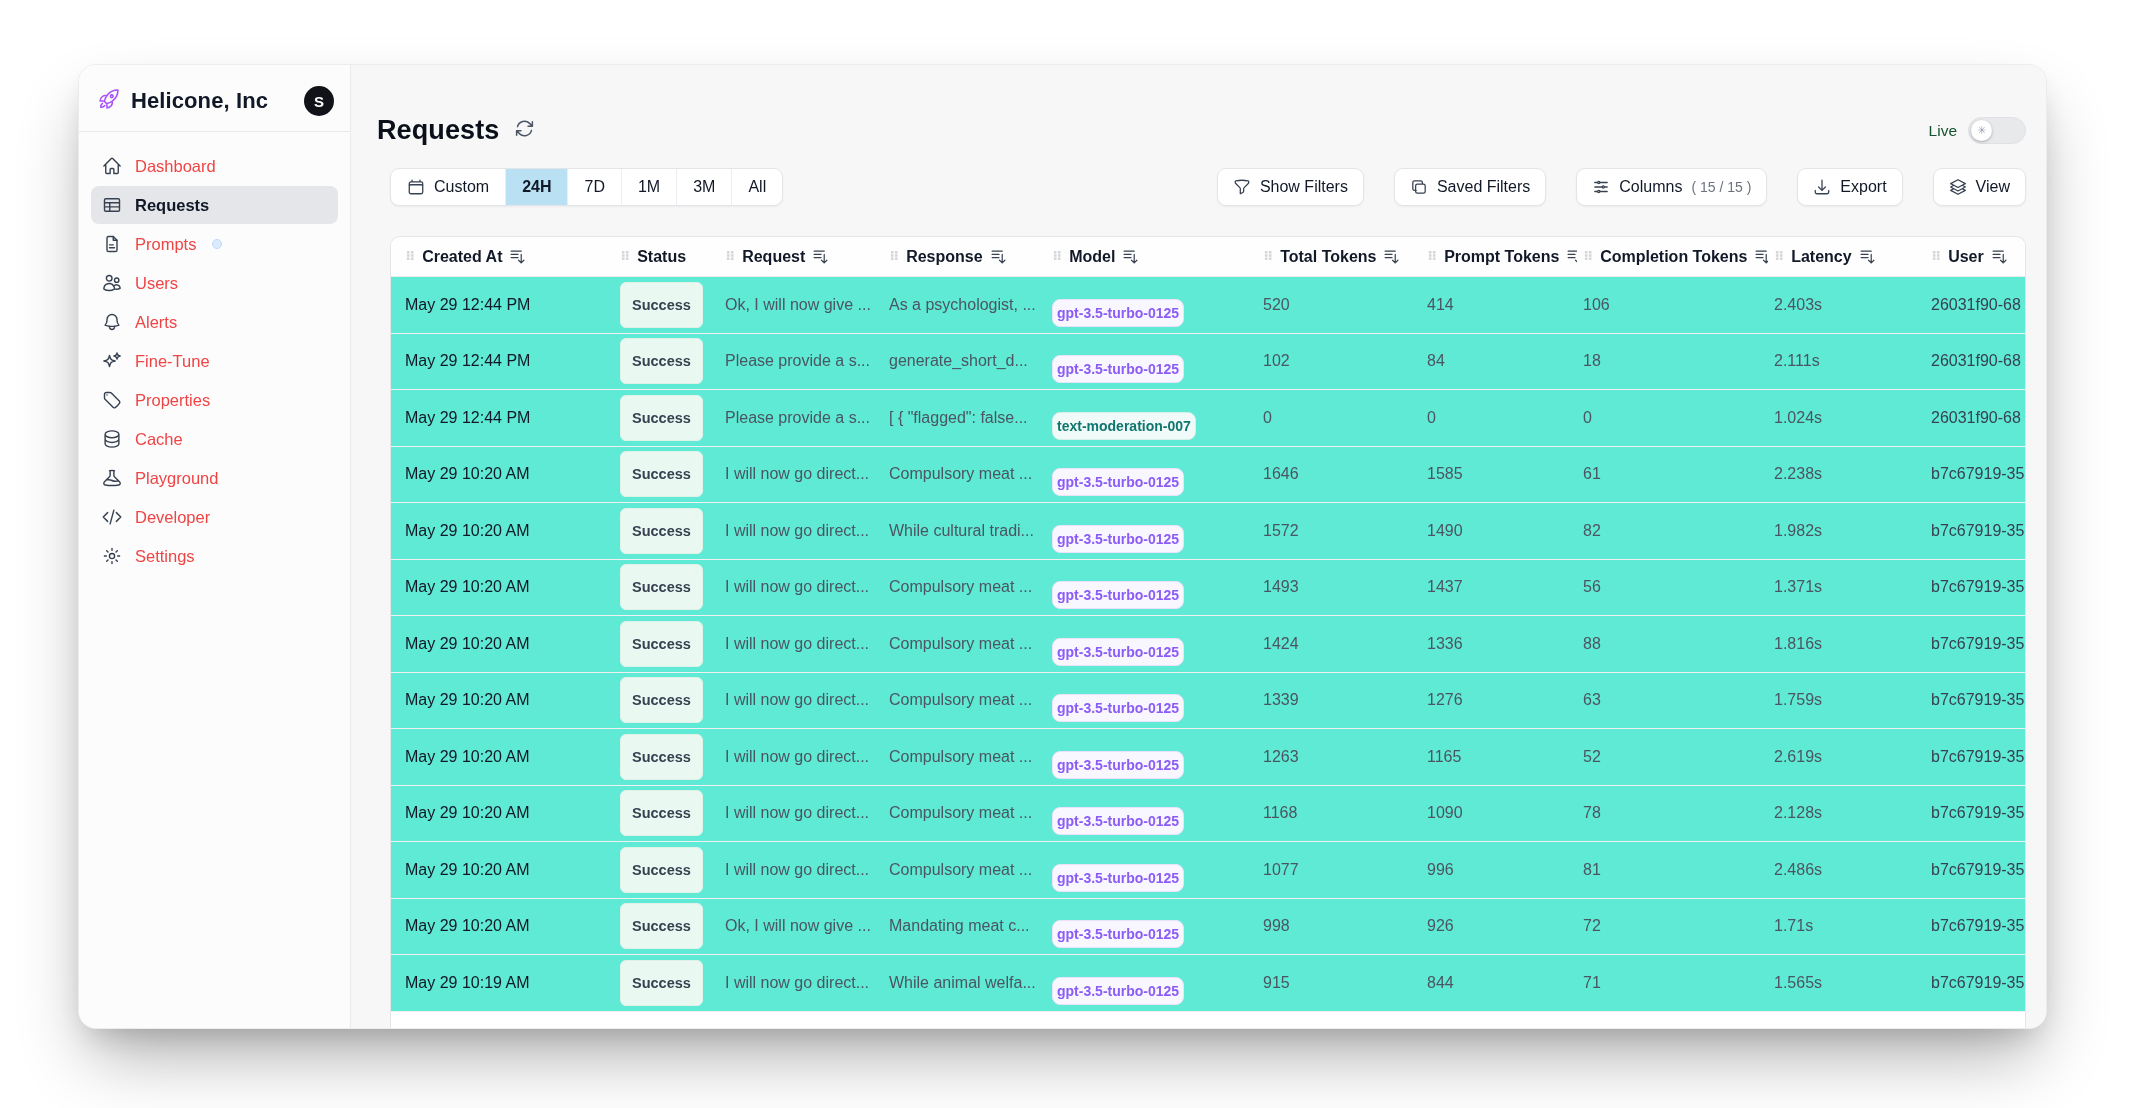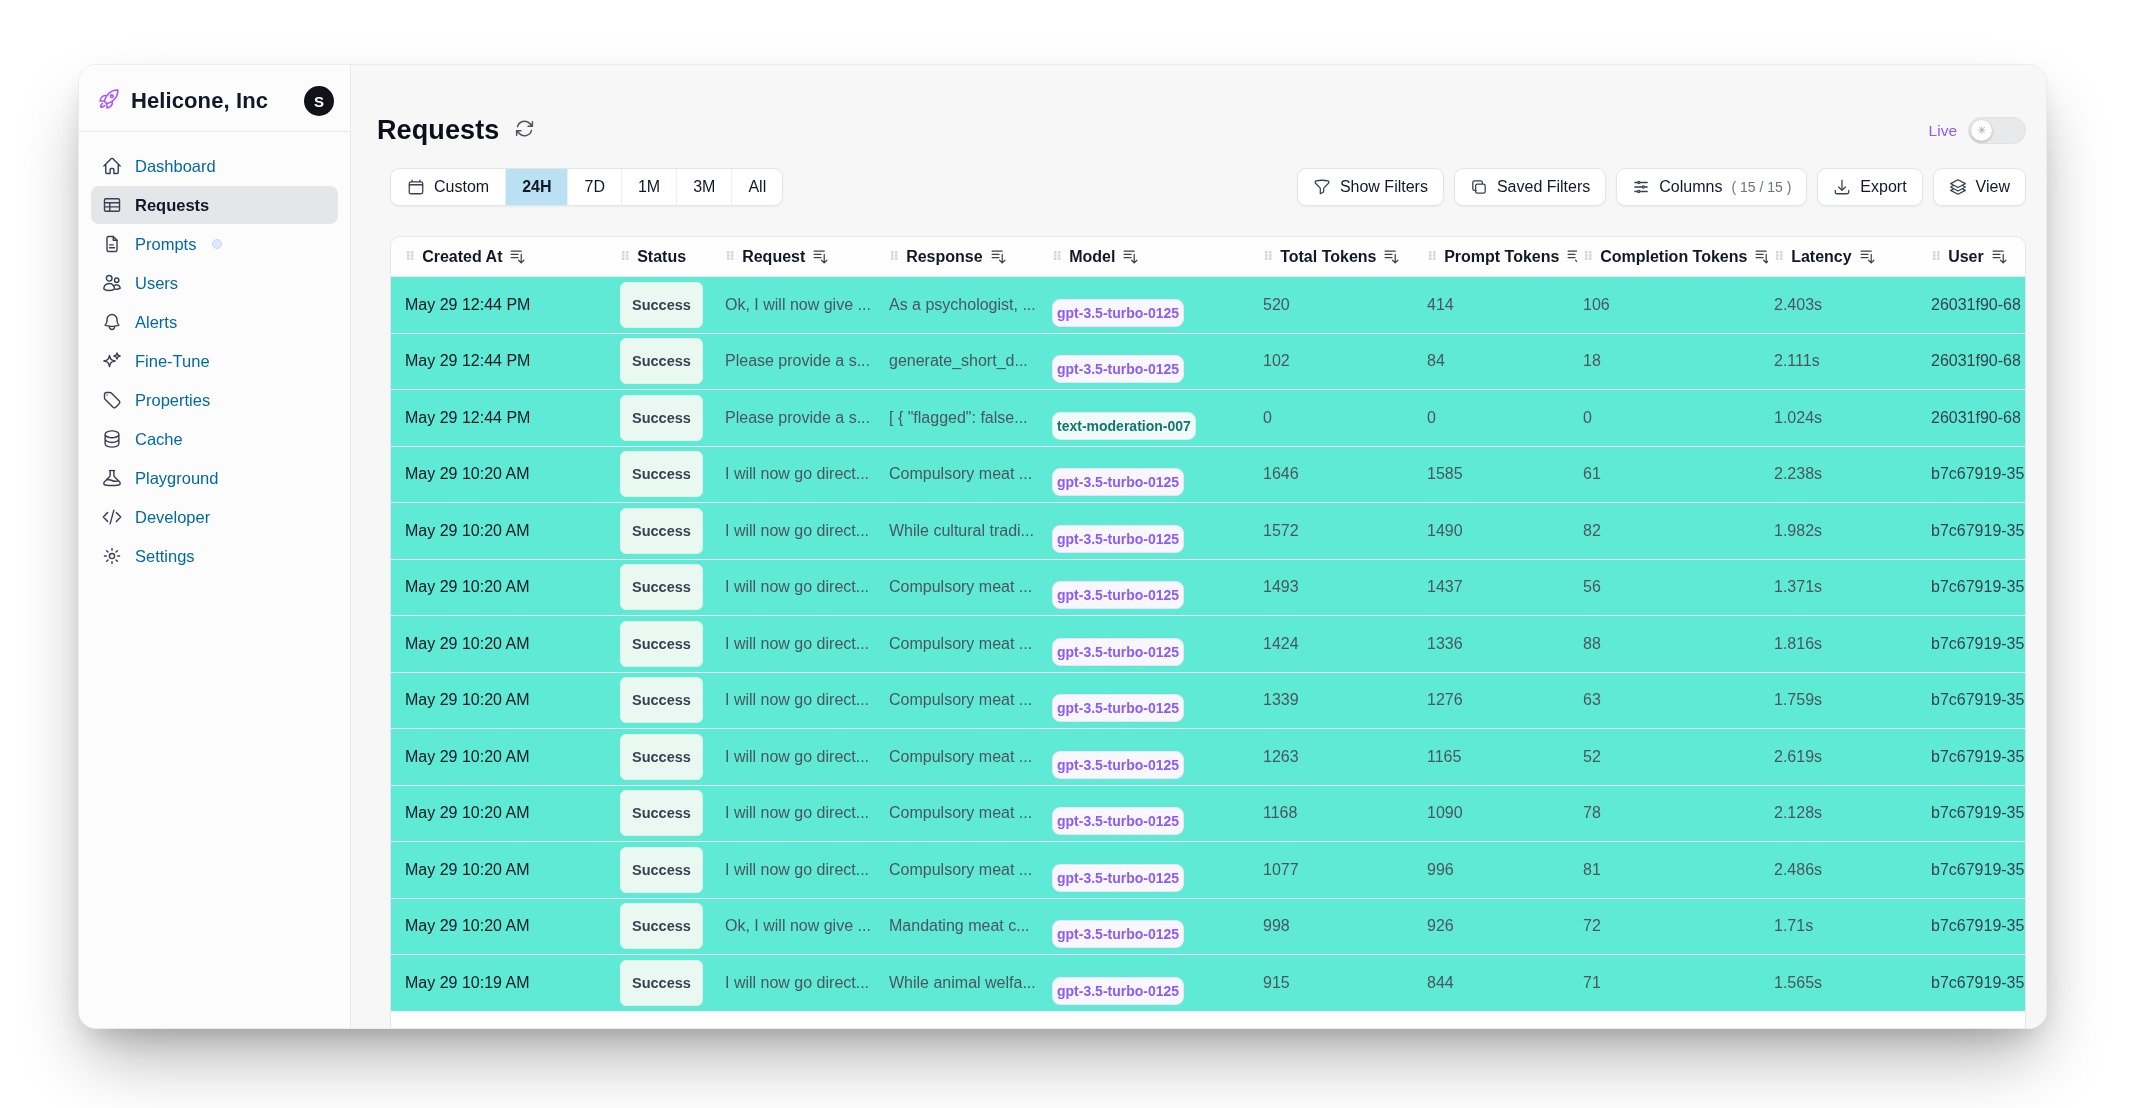--- a/index.html
+++ b/index.html
@@ -14,49 +14,49 @@
   
   .sidebar { width:272px; flex-shrink:0; background:#fcfcfd; border-right:1px solid #e9eaec; display:flex; flex-direction:column; }
   .org-row { display:flex; align-items:center; gap:11px; padding:21px 16px 15px 19px; }
   .logo svg { width:22px; height:22px; color:#a855f7; }
   .org-name { flex:1; font-size:22px; font-weight:700; color:#111827; letter-spacing:.1px; }
   .avatar { width:30px; height:30px; border-radius:50%; background:#111318; color:#fff; font-size:15px; font-weight:700;
     display:flex; align-items:center; justify-content:center; }
   .sidebar-divider { height:1px; background:#e9eaec; }
   .nav { padding:15px 12px; display:flex; flex-direction:column; gap:1px; }
   .nav-item { display:flex; align-items:center; gap:13px; height:38px; padding:0 11px; border-radius:8px;
-    font-size:16.5px; font-weight:500; color:#0369a1; cursor:pointer; }
+    font-size:16.5px; font-weight:500; color:#ef4444; cursor:pointer; }
   .nav-item.active { background:#e5e6e9; font-weight:600; color:#111827; }
   .nav-item svg { width:20px; height:20px; color:#374151; flex-shrink:0; }
   .nav-dot { width:10px; height:10px; border-radius:50%; background:#dbeafe; border:1px solid #bfdbfe; margin-left:3px; }
 
   
   .main { flex:1; min-width:0; background:#f7f7f8; display:flex; flex-direction:column; padding:0 20px 0 26px; }
   .main-header { display:flex; align-items:center; justify-content:space-between; margin-top:50px; }
   .title-wrap { display:flex; align-items:center; gap:15px; }
   .page-title { font-size:27px; font-weight:700; color:#0b0f19; letter-spacing:.1px; }
   .refresh-btn { display:flex; align-items:center; cursor:pointer; }
   .refresh-btn svg { width:21px; height:21px; color:#4b5563; }
   .live-wrap { display:flex; align-items:center; gap:11px; }
-  .live-label { font-size:15.5px; font-weight:500; color:#8b5cf6; }
+  .live-label { font-size:15.5px; font-weight:500; color:#14532d; }
   .toggle { position:relative; width:58px; height:27px; border-radius:14px; background:#e8e9eb; border:1px solid #e0e1e4; cursor:pointer; }
   .toggle-knob { position:absolute; left:2px; top:2px; width:21px; height:21px; border-radius:50%; background:#fff;
     box-shadow:0 1px 3px rgba(0,0,0,.28); display:flex; align-items:center; justify-content:center;
     font-size:11px; color:#9ca3af; }
 
   .filter-row { display:flex; align-items:center; justify-content:space-between; margin:22px 0 0 13px; }
   .segmented { display:inline-flex; align-items:stretch; height:38px; background:#fff; border:1px solid #e4e5e8;
     border-radius:9px; overflow:hidden; box-shadow:0 1px 2px rgba(16,24,40,.05); }
   .seg { display:flex; align-items:center; gap:9px; padding:0 16px; font-size:16px; font-weight:500; color:#111827;
     border-left:1px solid #eceef0; cursor:pointer; white-space:nowrap; }
   .seg:first-child { border-left:none; }
   .seg.active { background:#b9e1f3; font-weight:600; }
   .seg svg { width:18px; height:18px; color:#374151; }
 
-  .toolbar { display:flex; gap:10px; }
+  .toolbar { display:flex; gap:30px; }
   .tbtn { display:flex; align-items:center; gap:9px; height:38px; padding:0 15px; background:#fff;
     border:1px solid #e4e5e8; border-radius:9px; font-size:16px; font-weight:500; color:#111827;
     box-shadow:0 1px 2px rgba(16,24,40,.05); cursor:pointer; white-space:nowrap; }
   .tbtn svg { width:18px; height:18px; color:#374151; }
   .tbtn .count { color:#6b7280; font-weight:400; font-size:14px; }
 
   
   .table-card { flex:1; margin:30px 0 0 13px; background:#fff; border:1px solid #e4e5e8; border-bottom:none;
     border-radius:10px 10px 0 0; overflow:hidden; display:flex; flex-direction:column;
     --cols:215px 105px 164px 163px 211px 164px 156px 191px 157px minmax(80px,1fr); }

